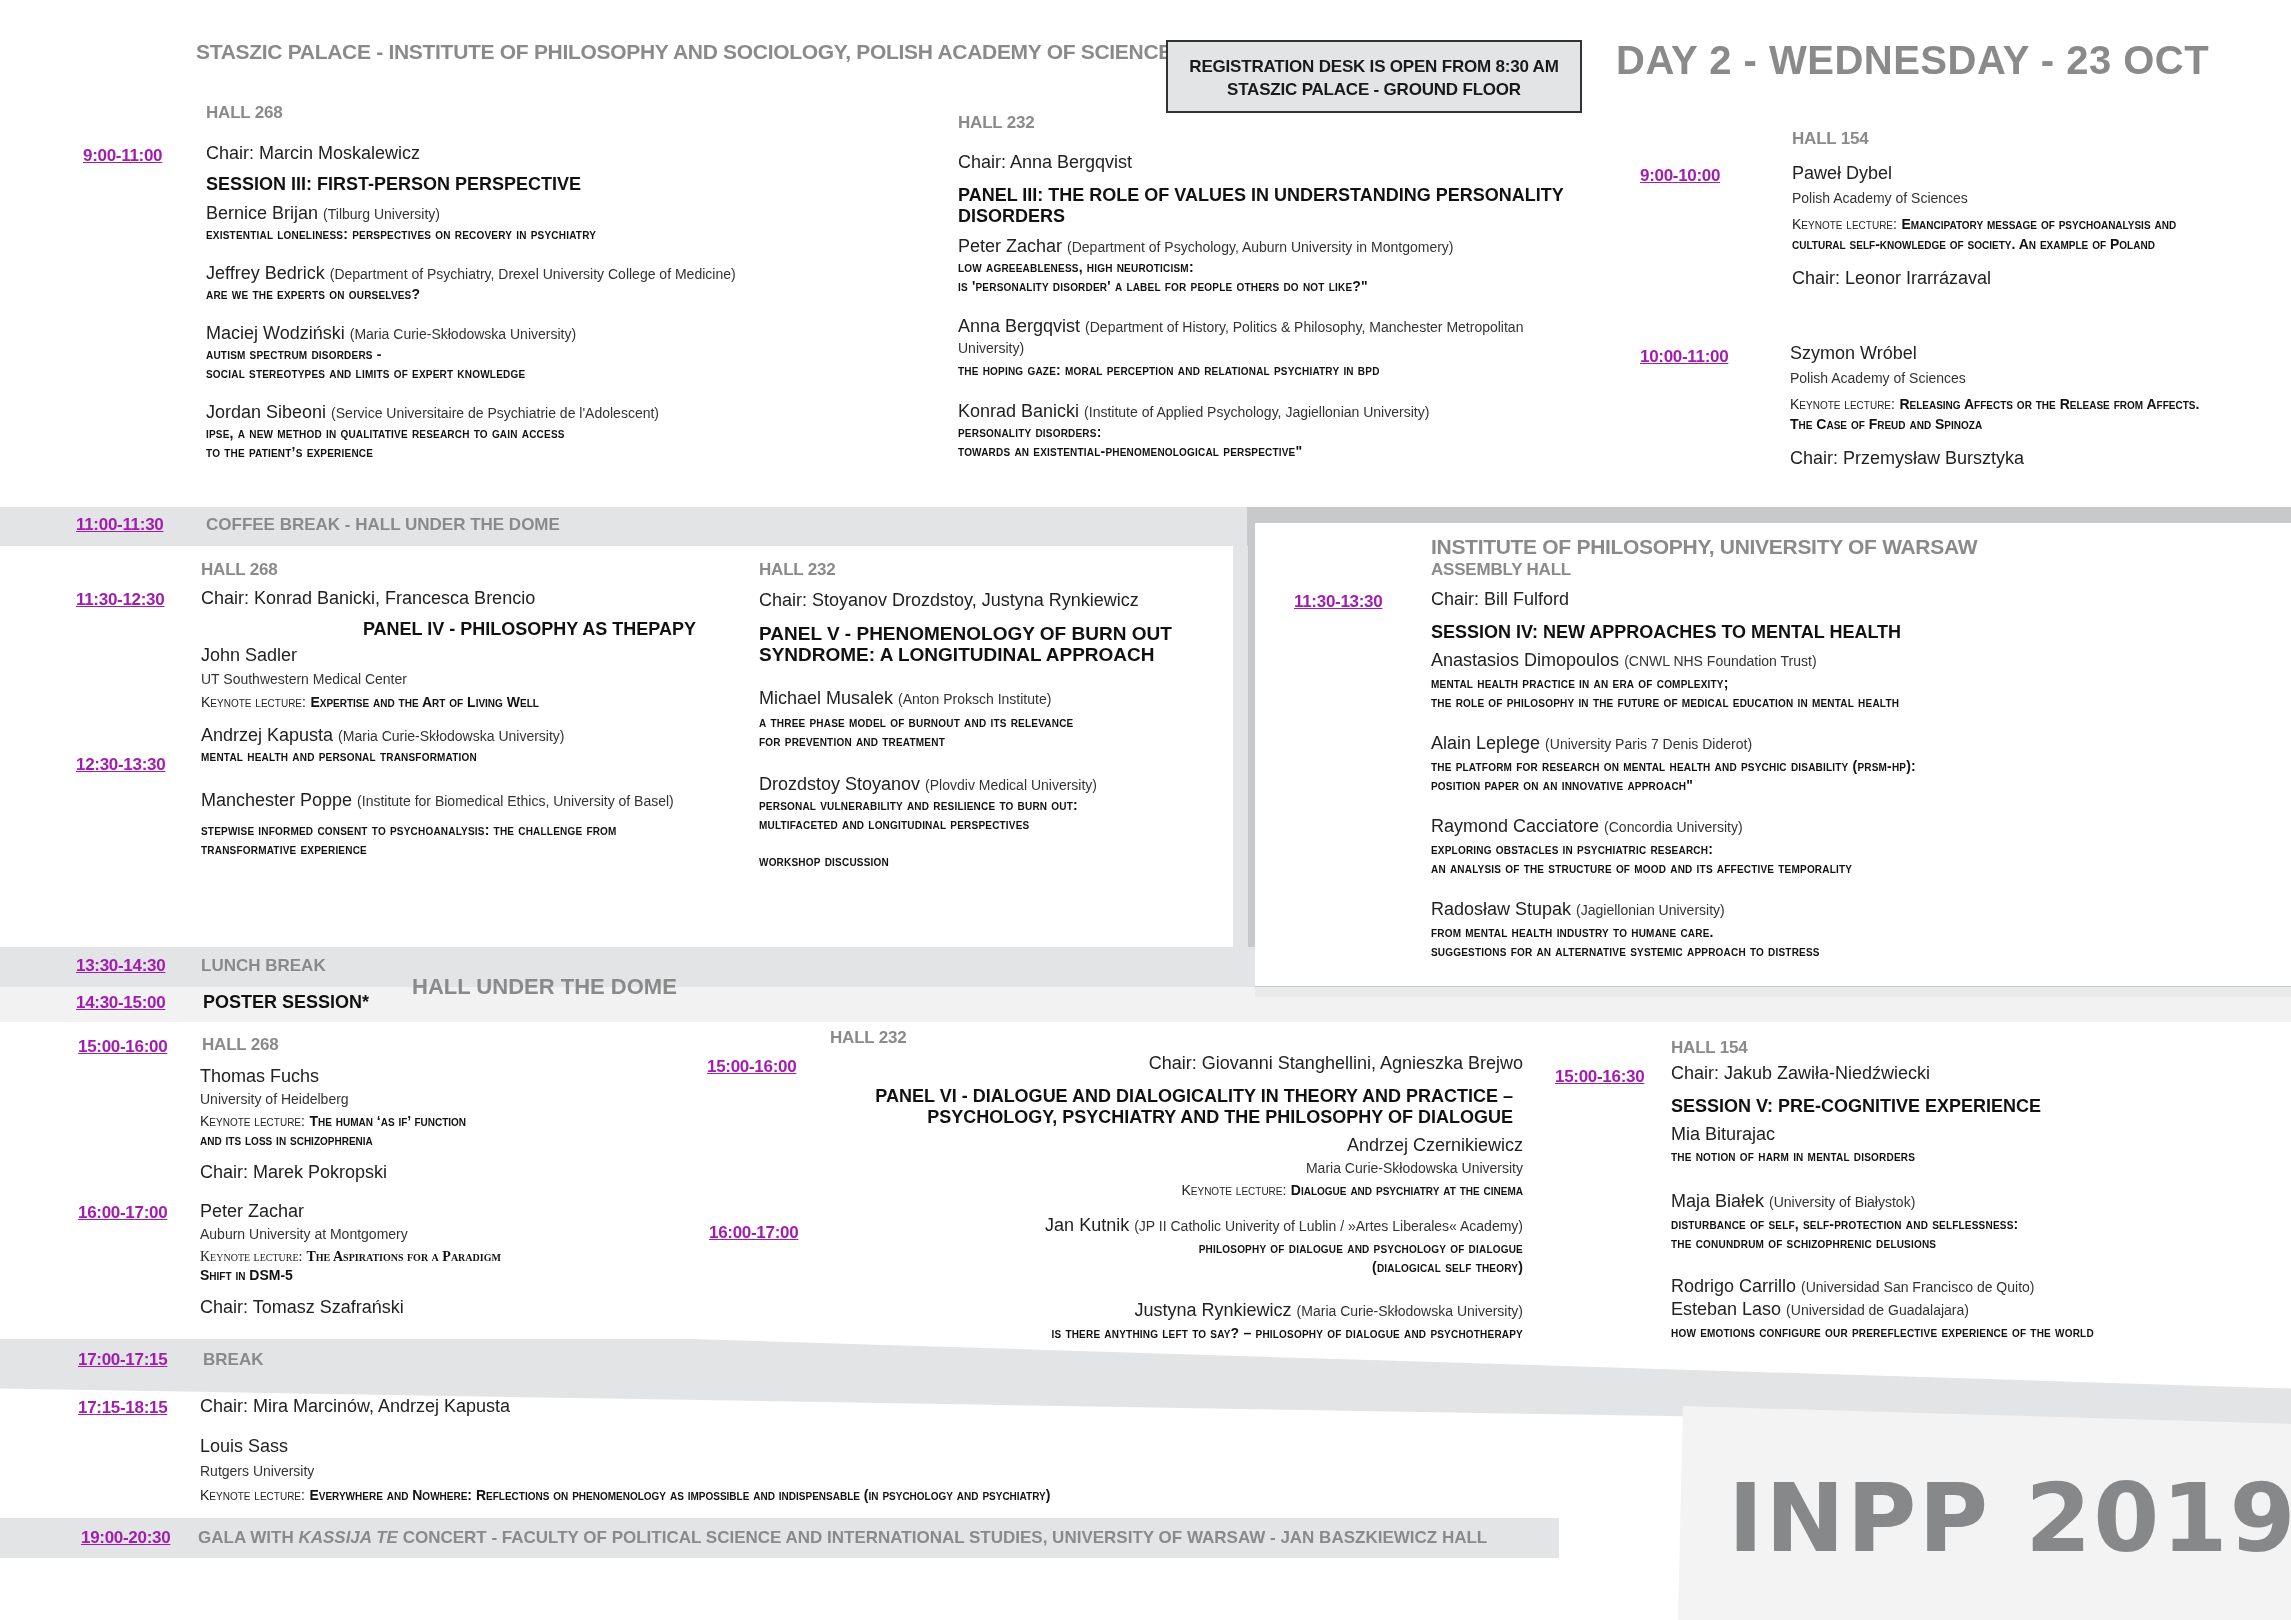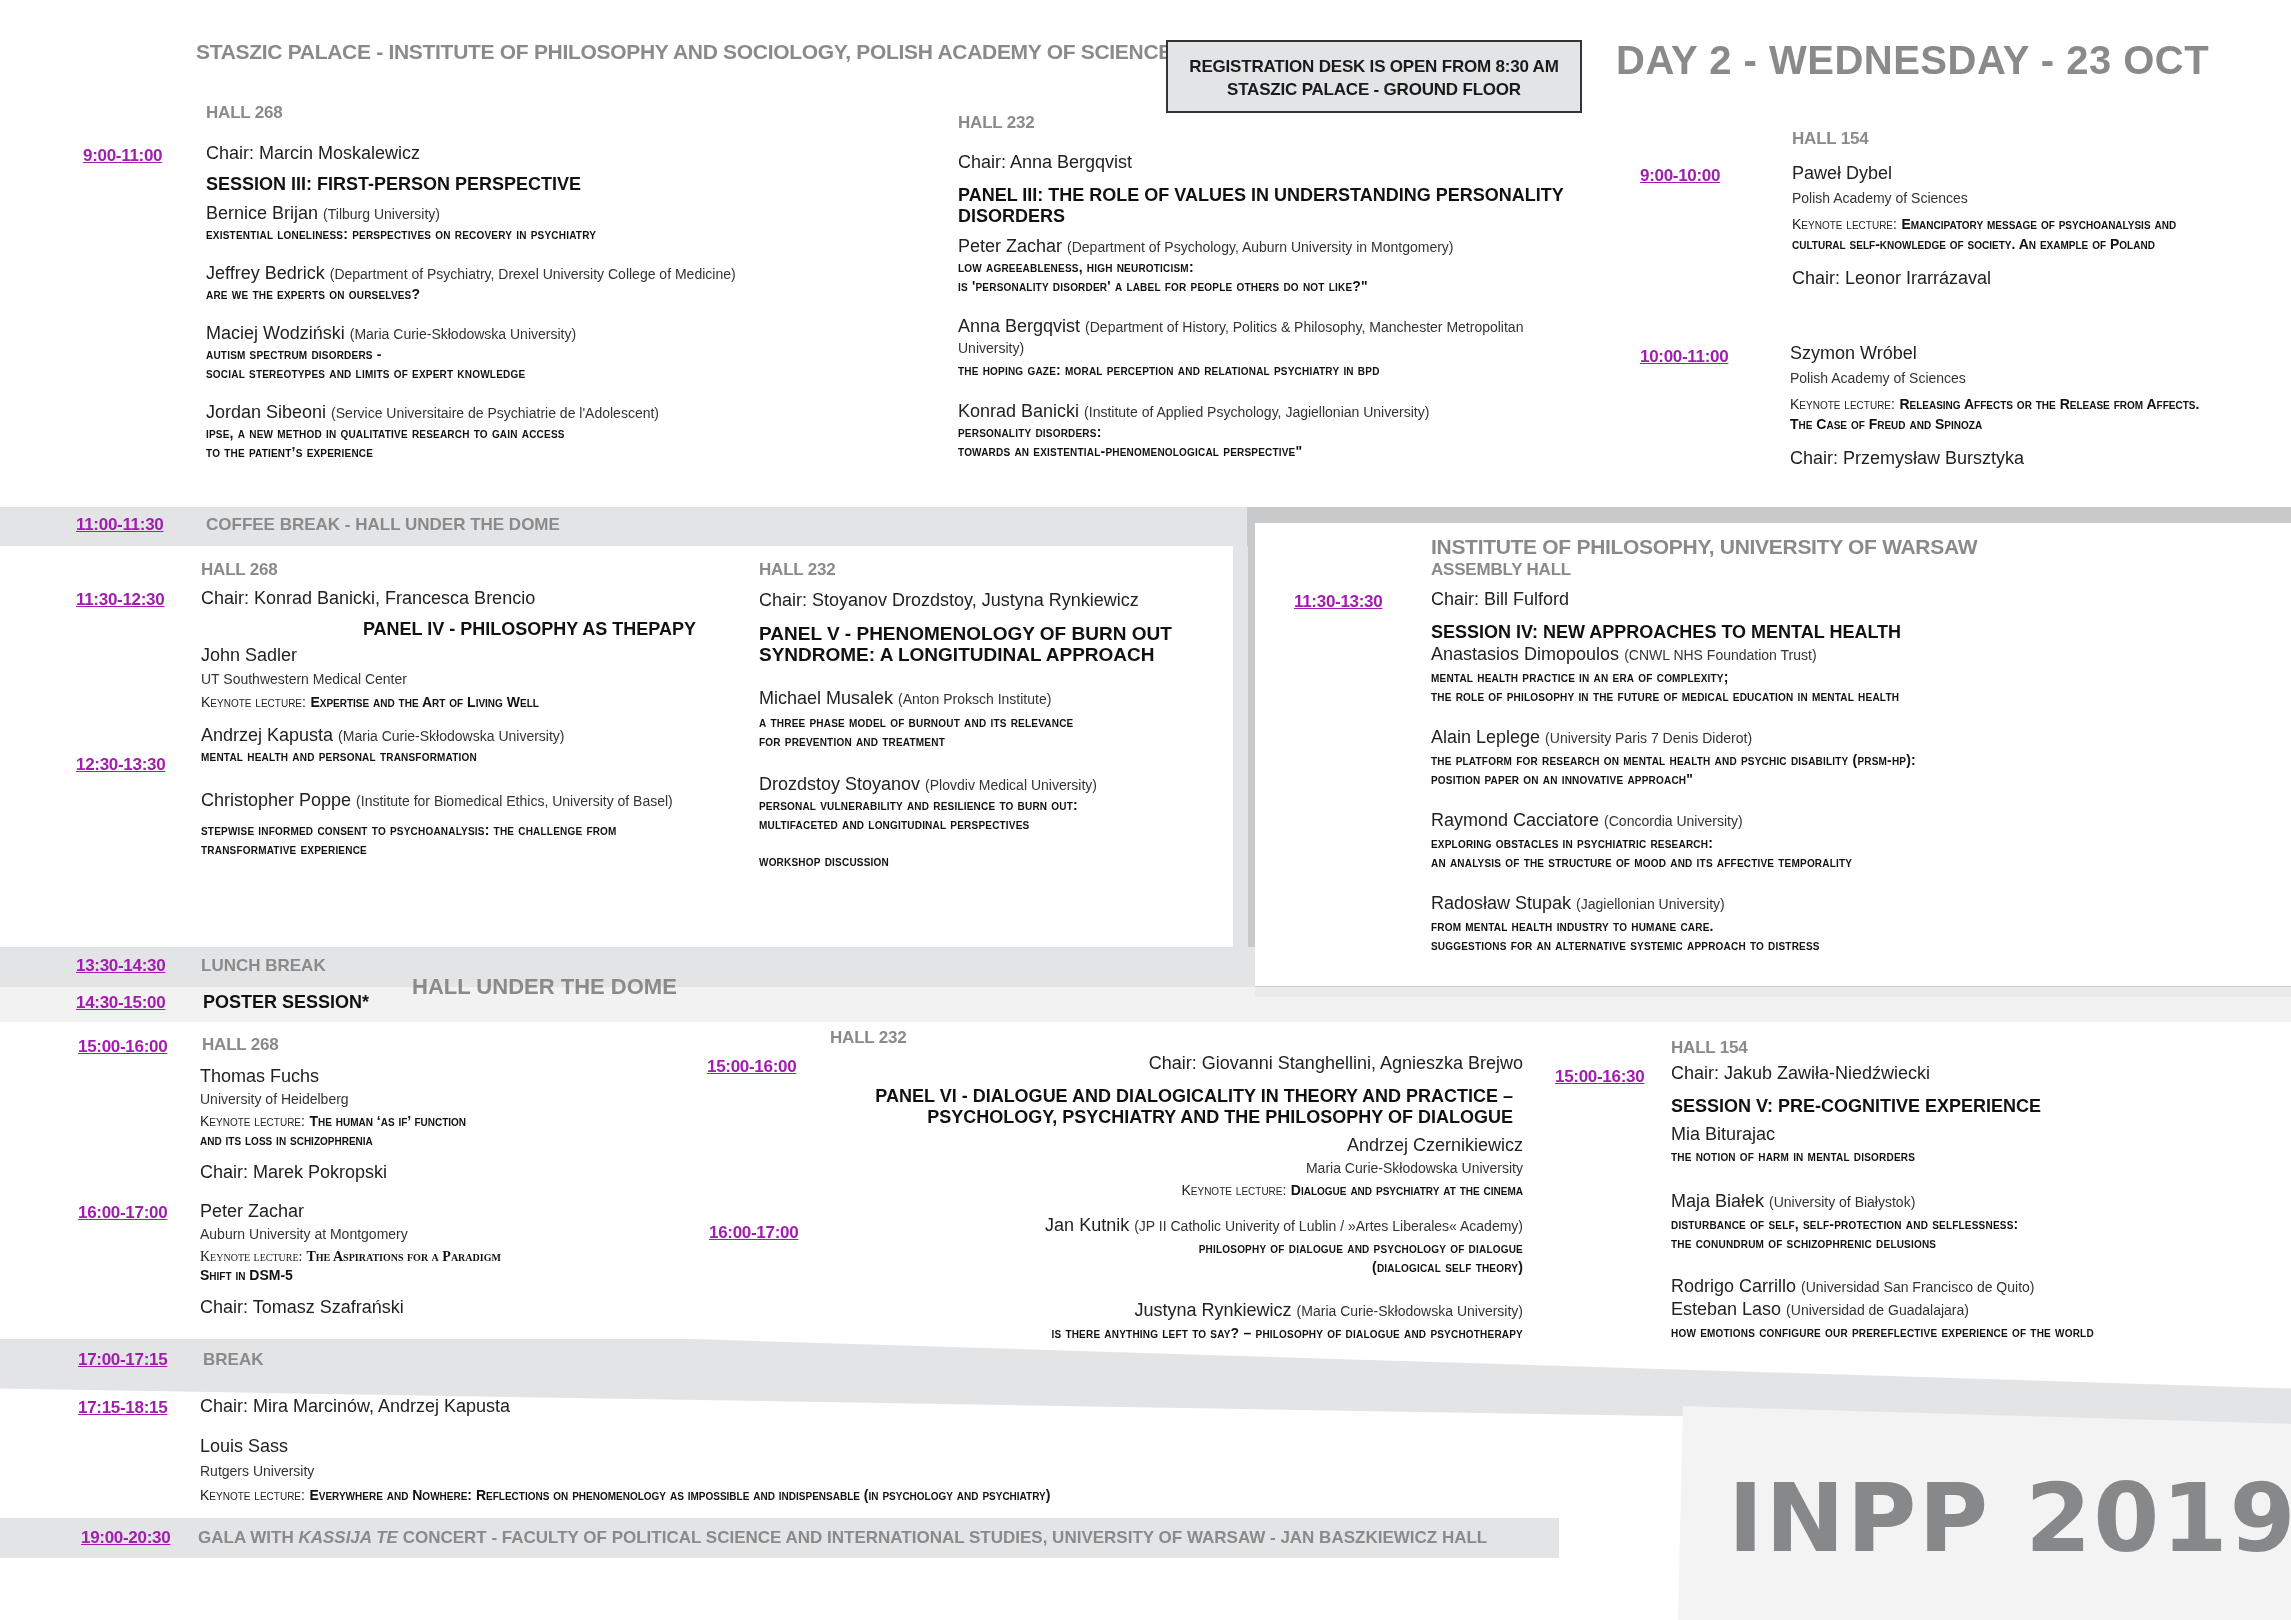--- a/index.html
+++ b/index.html
@@ -132,21 +132,21 @@
   <div class="chair" style="margin-bottom:10px;">Chair: Konrad Banicki, Francesca Brencio</div>
   <div class="panel" style="margin-bottom:4px;text-align:right;">PANEL IV - PHILOSOPHY AS THEPAPY</div>
   <div class="name">John Sadler</div>
   <div class="aff-line" style="margin:3px 0 3px;">UT Southwestern Medical Center</div>
   <div style="line-height:20px;margin-bottom:12px;"><span class="kn">Keynote lecture:</span> <span class="kt">Expertise and the Art of Living Well</span></div>
   <div class="item" style="margin-bottom:24px;">
     <div class="name"><span>Andrzej Kapusta</span> <span class="aff">(Maria Curie-Skłodowska University)</span></div>
     <div class="talk">Mental health and personal transformation</div>
   </div>
   <div class="item" style="width:475px;">
-    <div class="name" style="line-height:20px;"><span>Christopher Poppe</span> <span class="aff">(Institute for Biomedical Ethics, University of Basel)</span></div>
+    <div class="name" style="line-height:20px;"><span>Manchester Poppe</span> <span class="aff">(Institute for Biomedical Ethics, University of Basel)</span></div>
     <div class="talk" style="margin-top:10px;">Stepwise informed consent to psychoanalysis: the challenge from transformative experience</div>
   </div>
 </div>
 
 <div class="abs hall" style="left:759px;top:560px;">HALL 232</div>
 <div class="col" style="left:759px;top:590px;width:455px;">
   <div class="chair" style="margin-bottom:12px;">Chair: Stoyanov Drozdstoy, Justyna Rynkiewicz</div>
   <div class="panel" style="font-size:19px;margin-bottom:22px;">PANEL V - PHENOMENOLOGY OF BURN OUT SYNDROME: A LONGITUDINAL APPROACH</div>
   <div class="item" style="margin-bottom:22px;">
     <div class="name"><span>Michael Musalek</span> <span class="aff">(Anton Proksch Institute)</span></div>
@@ -159,21 +159,21 @@
     <div class="talk">multifaceted and longitudinal perspectives</div>
   </div>
   <div class="talk">Workshop discussion</div>
 </div>
 
 <div class="abs hdr-venue" style="left:1431px;top:535px;font-size:21px;">INSTITUTE OF PHILOSOPHY, UNIVERSITY OF WARSAW</div>
 <div class="abs hall" style="left:1431px;top:560px;">ASSEMBLY HALL</div>
 <div class="abs time" style="left:1294px;top:592px;">11:30-13:30</div>
 <div class="col" style="left:1431px;top:589px;width:842px;">
   <div class="chair" style="margin-bottom:12px;">Chair: Bill Fulford</div>
-  <div class="panel" style="">SESSION IV: NEW APPROACHES TO MENTAL HEALTH</div>
+  <div class="panel" style="margin-bottom:6px;">SESSION IV: NEW APPROACHES TO MENTAL HEALTH</div>
   <div class="item" style="margin-bottom:20px;">
     <div class="name"><span>Anastasios Dimopoulos</span> <span class="aff">(CNWL NHS Foundation Trust)</span></div>
     <div class="talk" style="margin-top:2px;">Mental health practice in an era of complexity;</div>
     <div class="talk">the role of philosophy in the future of medical education in mental health</div>
   </div>
   <div class="item" style="margin-bottom:20px;">
     <div class="name"><span>Alain Leplege</span> <span class="aff">(University Paris 7 Denis Diderot)</span></div>
     <div class="talk" style="margin-top:2px;">The Platform for Research on Mental Health and Psychic Disability (PRSM-HP):</div>
     <div class="talk">position paper on an innovative approach"</div>
   </div>

